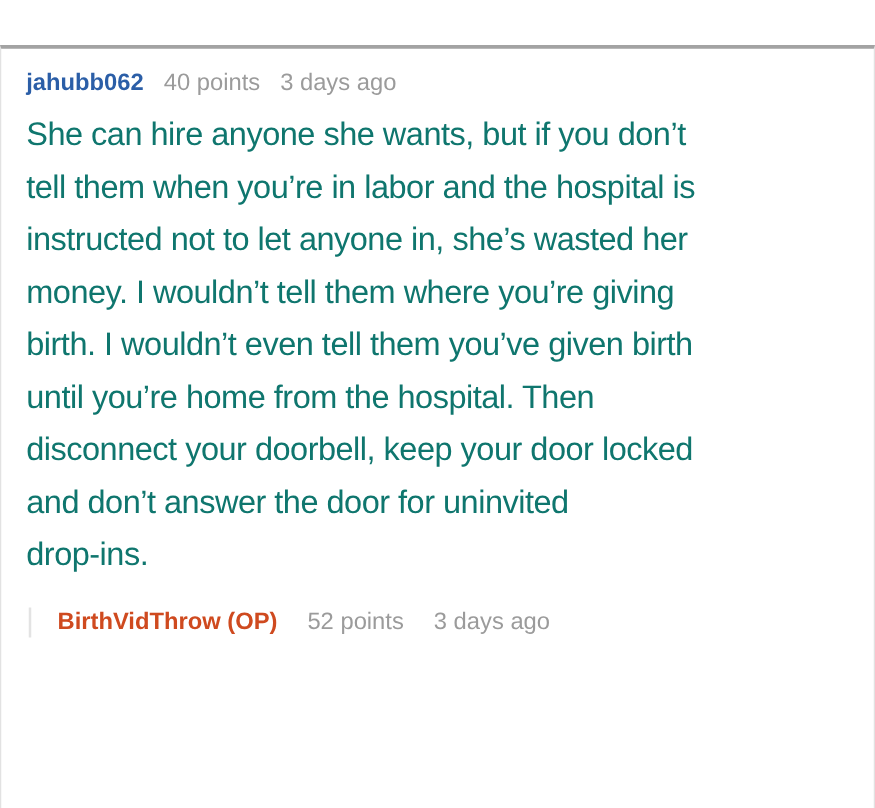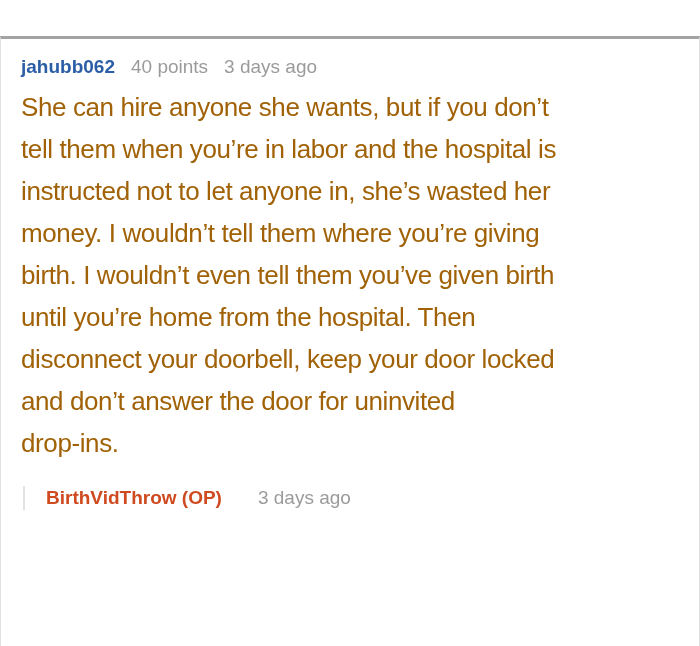--- a/index.html
+++ b/index.html
@@ -38,41 +38,41 @@
   }
   .username.op {
     color: #cf4a1f;
   }
   .meta {
     color: #9b9b9b;
   }
   .comment-body {
     font-size: 26px;
     line-height: 42px;
-    color: #a16207;
+    color: #0f766e;
     letter-spacing: -0.4px;
     white-space: pre-line;
     margin-top: 7px;
   }
   .reply {
     display: flex;
     margin-top: 22px;
   }
   .thread-line {
     flex: none;
     width: 2px;
     background: #e3e3e3;
     margin-left: 2px;
   }
   .reply-content {
     padding-left: 21px;
     flex: 1;
   }
   .reply-content .comment-header {
-    column-gap: 36px;
+    column-gap: 24px;
   }
   .bottom-divider {
     position: absolute;
     left: 0;
     right: 0;
     bottom: 8px;
     height: 1px;
     background: #dcdcdc;
   }
 </style>
@@ -97,20 +97,21 @@
 disconnect your doorbell, keep your door locked
 and don’t answer the door for uninvited
 drop-ins.</div>
     </div>
 
     <div class="reply">
       <div class="thread-line"></div>
       <div class="reply-content">
         <div class="comment-header">
           <a class="username op">BirthVidThrow (OP)</a>
+          <span class="meta">52 points</span>
           <span class="meta">3 days ago</span>
         </div>
       </div>
     </div>
 
   </div>
   <div class="bottom-divider"></div>
 </div>
 
 </body></html>

